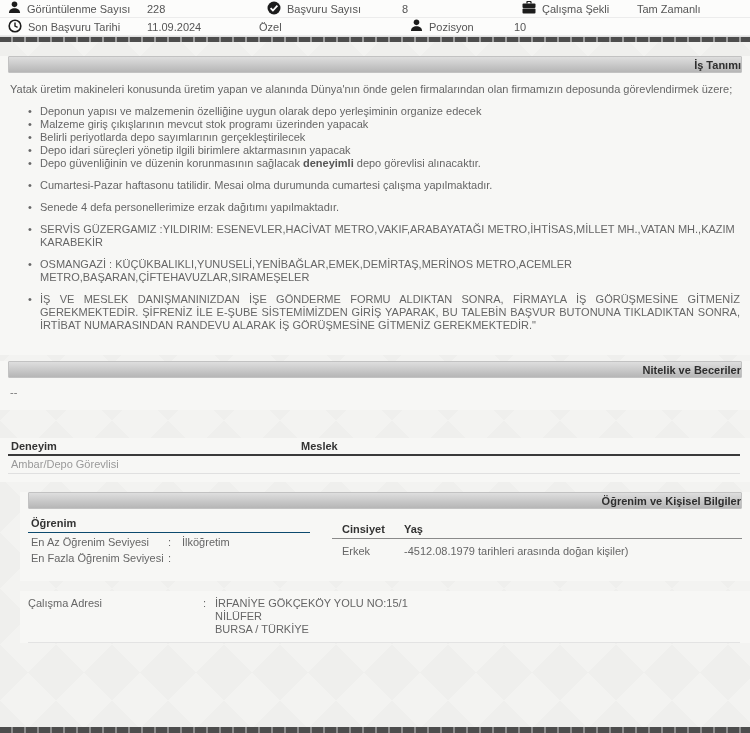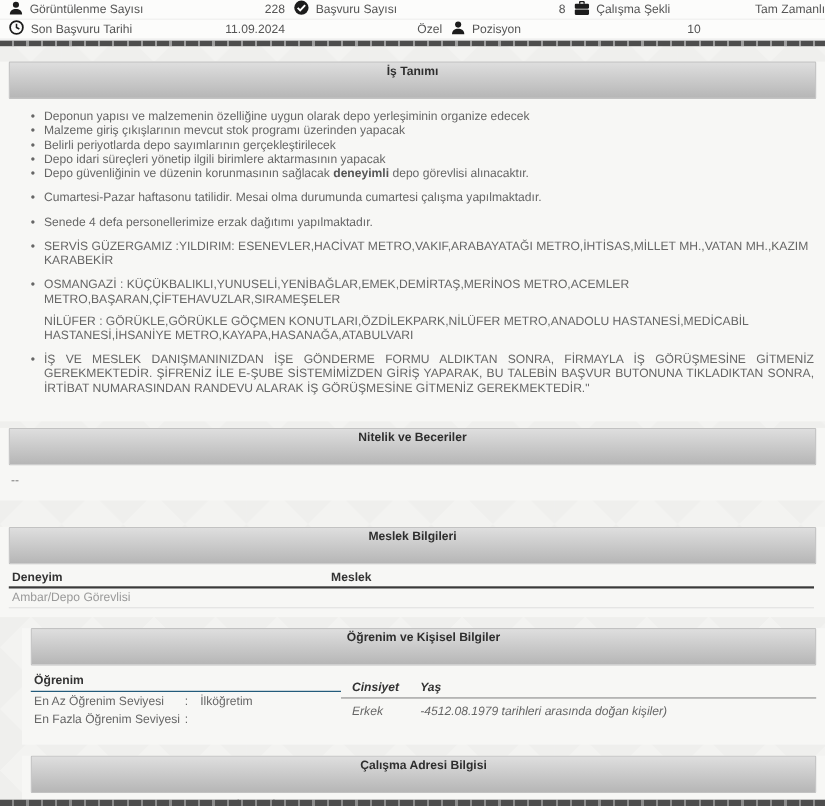--- a/index.html
+++ b/index.html
@@ -18,37 +18,37 @@
   
   .stats { background:#fdfdfd; border-bottom:1px solid #e2e2e2; }
   .stats-row {
     display:grid;
     grid-template-columns:147px 112px 143px 112px 123px 1fr;
     align-items:center; height:18px;
     border-bottom:1px solid #ececec; background:#fcfcfb;
   }
   .stat-label { display:flex; align-items:center; gap:6px; padding-left:8px; color:#555; }
   .stat-label svg { flex:0 0 auto; }
-  .stat-value { color:#555;text-align:right; }
+  .stat-value { color:#555; }
 
   
   .dark-bar {
     height:5px; background:#4d4d4d;
     background-image:repeating-linear-gradient(90deg, transparent 0 11px, rgba(255,255,255,0.45) 11px 13px);
   }
   .bottom-bar { position:absolute; left:0; right:0; bottom:0; height:6px; background:#4d4d4d;
     background-image:repeating-linear-gradient(90deg, transparent 0 11px, rgba(255,255,255,0.35) 11px 13px); }
 
   
   .section { background:#f7f7f5; }
   .section-header {
-    margin:0 8px; height:34px; line-height:16px;
+    margin:0 8px; height:17px; line-height:16px;
     background:linear-gradient(#dedede,#b6b6b6);
     border:1px solid #c2c2c2; border-radius:1px;
-    text-align:center; font-weight:bold; color:#2e2e2e;
+    text-align:right; font-weight:bold; color:#2e2e2e;
   }
   .gap-pattern { background:transparent; }
 
   
   .job-content { padding:10px 10px 14px 10px; color:#666; line-height:13px; }
   .job-intro { margin-bottom:9px; }
   ul.bullets { list-style:none; }
   ul.bullets li { padding-left:30px; position:relative; }
   ul.bullets li::before { content:"\2022"; position:absolute; left:18px; color:#666; }
   ul.tight li { margin-bottom:0; line-height:13px; }
@@ -66,21 +66,21 @@
   .prof-head { display:grid; grid-template-columns:290px 1fr; font-weight:bold; color:#333;
     border-bottom:2px solid #3a3a3a; padding:2px 0 2px 3px; }
   .prof-row { display:grid; grid-template-columns:290px 1fr; color:#999; padding:2px 0 3px 3px;
     border-bottom:1px solid #e0e0e0; }
 
   
   .edu-content { position:relative; padding:6px 10px 16px 8px; min-height:62px; }
   .edu-left { width:282px; }
   .edu-heading { font-weight:bold; color:#333; border-bottom:1px solid #0c4a6e; padding:2px 0 3px 3px; }
   .edu-row { display:grid; grid-template-columns:137px 14px 1fr; padding:3px 0 1px 3px; color:#666; }
-  .edu-right { position:absolute; left:290px; top:14px; right:8px;font-style:italic; }
+  .edu-right { position:absolute; left:312px; top:14px; right:8px; }
   .edu-right-head { display:grid; grid-template-columns:62px 1fr; font-weight:bold; color:#333;
     border-bottom:1px solid #8a8a8a; padding:0 0 3px 10px; }
   .edu-right-row { display:grid; grid-template-columns:62px 1fr; color:#666; padding:6px 0 0 10px; }
 
   
   .addr-content { padding:0 10px 0 8px; }
   .addr-row { display:grid; grid-template-columns:175px 12px 1fr; padding:6px 0 6px 0;
     border-bottom:1px solid #e3e3e3; color:#666; }
   .addr-row:last-child { border-bottom:1px solid #e3e3e3; }
   .addr-value div { line-height:13px; }
@@ -138,49 +138,48 @@
     <div class="stat-value">10</div>
   </div>
 </div>
 
 <div class="dark-bar"></div>
 <div style="height:14px" class="gap-pattern"></div>
 
 <div class="section">
   <div class="section-header">İş Tanımı</div>
   <div class="job-content">
+    <div class="job-intro">Yatak üretim makineleri konusunda üretim yapan ve alanında Dünya'nın önde gelen firmalarından olan firmamızın deposunda görevlendirmek üzere;</div>
     <ul class="bullets tight">
       <li>Deponun yapısı ve malzemenin özelliğine uygun olarak depo yerleşiminin organize edecek</li>
       <li>Malzeme giriş çıkışlarının mevcut stok programı üzerinden yapacak</li>
       <li>Belirli periyotlarda depo sayımlarının gerçekleştirilecek</li>
       <li>Depo idari süreçleri yönetip ilgili birimlere aktarmasının yapacak</li>
       <li><span>Depo güvenliğinin ve düzenin korunmasının sağlacak </span><span class="b">deneyimli</span><span> depo görevlisi alınacaktır.</span></li>
     </ul>
     <ul class="bullets spaced">
       <li>Cumartesi-Pazar haftasonu tatilidir. Mesai olma durumunda cumartesi çalışma yapılmaktadır.</li>
       <li>Senede 4 defa personellerimize erzak dağıtımı yapılmaktadır.</li>
       <li>SERVİS GÜZERGAMIZ :YILDIRIM: ESENEVLER,HACİVAT METRO,VAKIF,ARABAYATAĞI METRO,İHTİSAS,MİLLET MH.,VATAN MH.,KAZIM KARABEKİR</li>
       <li>
         <div>OSMANGAZİ : KÜÇÜKBALIKLI,YUNUSELİ,YENİBAĞLAR,EMEK,DEMİRTAŞ,MERİNOS METRO,ACEMLER METRO,BAŞARAN,ÇİFTEHAVUZLAR,SIRAMEŞELER</div>
-        <div class="cont-line">NİLÜFER : GÖRÜKLE,GÖRÜKLE GÖÇMEN KONUTLARI,ÖZDİLEKPARK,NİLÜFER METRO,ANADOLU HASTANESİ,MEDİCABİL HASTANESİ,İHSANİYE METRO,KAYAPA,HASANAĞA,ATABULVARI</div>
       </li>
       <li class="justified">İŞ VE MESLEK DANIŞMANINIZDAN İŞE GÖNDERME FORMU ALDIKTAN SONRA, FİRMAYLA İŞ GÖRÜŞMESİNE GİTMENİZ GEREKMEKTEDİR. ŞİFRENİZ İLE E-ŞUBE SİSTEMİMİZDEN GİRİŞ YAPARAK, BU TALEBİN BAŞVUR BUTONUNA TIKLADIKTAN SONRA, İRTİBAT NUMARASINDAN RANDEVU ALARAK İŞ GÖRÜŞMESİNE GİTMENİZ GEREKMEKTEDİR."</li>
     </ul>
   </div>
 </div>
 
 <div class="section mt6">
   <div class="section-header">Nitelik ve Beceriler</div>
   <div class="skills-content">--</div>
 </div>
 
 <div style="height:24px" class="gap-pattern"></div>
 
 <div class="section">
-  <div class="section-header">Meslek Bilgileri</div>
   <div class="prof-table">
     <div class="prof-head">
       <div>Deneyim</div>
       <div>Meslek</div>
     </div>
     <div class="prof-row">
       <div>Ambar/Depo Görevlisi</div>
       <div></div>
     </div>
   </div>
@@ -209,21 +208,20 @@
       </div>
       <div class="edu-right-row">
         <div>Erkek</div>
         <div>-4512.08.1979 tarihleri arasında doğan kişiler)</div>
       </div>
     </div>
   </div>
 </div>
 
 <div class="section mt10">
-  <div class="section-header">Çalışma Adresi Bilgisi</div>
   <div class="addr-content">
     <div class="addr-row">
       <div>Çalışma Adresi</div>
       <div>:</div>
       <div class="addr-value">
         <div>İRFANİYE GÖKÇEKÖY YOLU NO:15/1</div>
         <div>NİLÜFER</div>
         <div>BURSA / TÜRKİYE</div>
       </div>
     </div>

